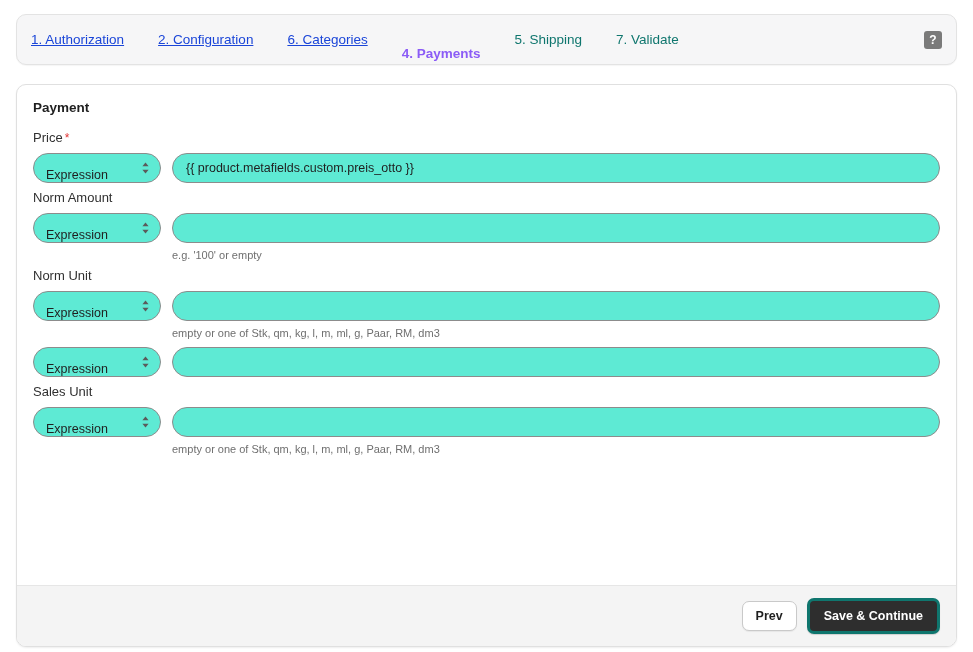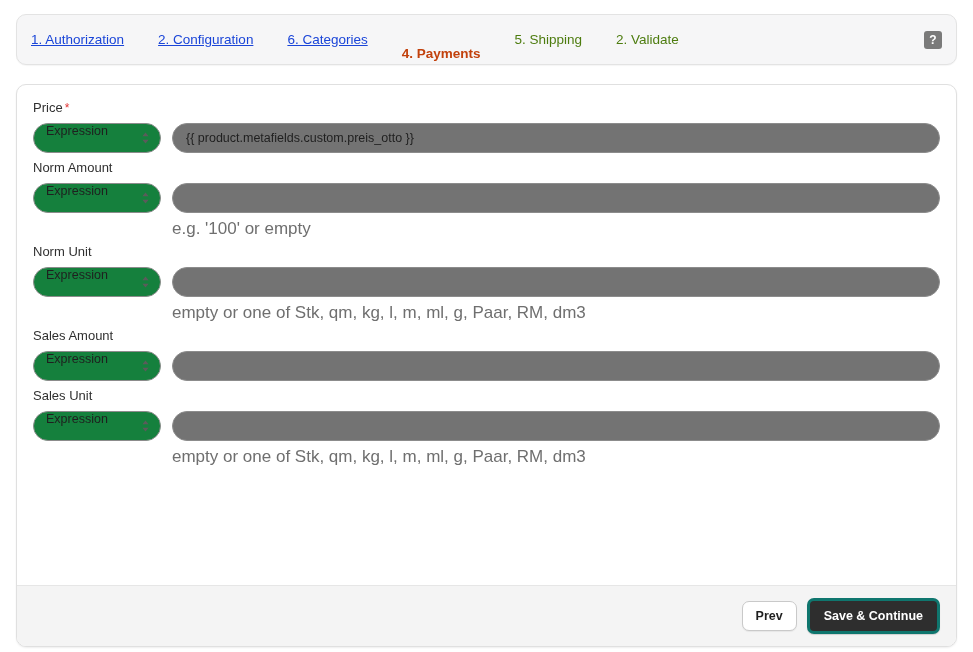--- a/index.html
+++ b/index.html
@@ -49,26 +49,26 @@
     white-space: nowrap;
     margin-right: 34px;
     text-decoration: none;
   }
   .step.link {
     color: #1a45d8;
     text-decoration: underline;
     cursor: pointer;
   }
   .step.current {
-    color: #c2410c;
+    color: #8b5cf6;
     font-weight: bold;
     margin-top: 28px;
   }
   .step.plain {
-    color: #4d7c0f;
+    color: #0f766e;
   }
   .help-btn {
     position: absolute;
     right: 14px;
     top: 50%;
     transform: translateY(-50%);
     width: 18px;
     height: 18px;
     border-radius: 3px;
     background: #7a7a7a;
@@ -127,24 +127,24 @@
     gap: 11px;
   }
 
   
   .sel {
     position: relative;
     width: 128px;
     height: 30px;
     border: 1px solid #8c8c8c;
     border-radius: 15px;
-    background: #15803d;
-    box-sizing: border-box;
-    display: flex;
-    align-items: flex-start;
+    background: #5eead4;
+    box-sizing: border-box;
+    display: flex;
+    align-items: flex-end;
     padding: 0 26px 0 12px;
     font-size: 12.5px;
     color: #1f1f1f;
     cursor: pointer;
     flex: 0 0 auto;
   }
   .sel-caret {
     position: absolute;
     right: 10px;
     top: 50%;
@@ -161,31 +161,31 @@
 
   .txt-wrap {
     flex: 1 1 auto;
     min-width: 0;
   }
   .txt {
     width: 100%;
     height: 30px;
     border: 1px solid #8c8c8c;
     border-radius: 15px;
-    background: #737373;
+    background: #5eead4;
     box-sizing: border-box;
     padding: 0 13px;
     font-size: 12.5px;
     font-family: "Liberation Sans", sans-serif;
     color: #1f1f1f;
     outline: none;
   }
   .txt::placeholder { color: #9a9a9a; }
   .hint {
-    font-size: 17px;
+    font-size: 11px;
     color: #6f6f6f;
     margin-top: 7px;
     line-height: 1;
   }
 
   
   .card-footer {
     flex: 0 0 auto;
     height: 61px;
     background: #f4f4f4;
@@ -226,27 +226,28 @@
 
 <div class="page">
 
   <div class="stepnav">
     <div class="stepnav-items">
         <a class="step link">1. Authorization</a>
         <a class="step link">2. Configuration</a>
         <a class="step link">6. Categories</a>
         <a class="step current">4. Payments</a>
         <a class="step plain">5. Shipping</a>
-        <a class="step plain">2. Validate</a>
+        <a class="step plain">7. Validate</a>
       </div>
     <div class="help-btn">?</div>
   </div>
 
   <div class="card">
     <div class="card-body">
+      <div class="section-title">Payment</div>
       <div class="fields">
           <div class="field">
             <div class="field-label"><span>Price</span><span class="req">*</span></div>
             <div class="field-row">
               <div class="sel">
                 <span>Expression</span>
                 <span class="sel-caret">
                   <svg width="9" height="14" viewBox="0 0 9 14" aria-hidden="true">
                     <path d="M4.5 1.6 L7.6 5.2 H1.4 Z" fill="#5b5b5b"></path>
                     <path d="M4.5 12.4 L1.4 8.8 H7.6 Z" fill="#5b5b5b"></path>
@@ -280,21 +281,20 @@
                   <svg width="9" height="14" viewBox="0 0 9 14" aria-hidden="true">
                     <path d="M4.5 1.6 L7.6 5.2 H1.4 Z" fill="#5b5b5b"></path>
                     <path d="M4.5 12.4 L1.4 8.8 H7.6 Z" fill="#5b5b5b"></path>
                   </svg>
                 </span>
               </div>
               <div class="txt-wrap"><input class="txt" type="text" value="" style=""><div class="hint">empty or one of Stk, qm, kg, l, m, ml, g, Paar, RM, dm3</div></div>
             </div>
           </div>
           <div class="field">
-            <div class="field-label"><span>Sales Amount</span></div>
             <div class="field-row">
               <div class="sel">
                 <span>Expression</span>
                 <span class="sel-caret">
                   <svg width="9" height="14" viewBox="0 0 9 14" aria-hidden="true">
                     <path d="M4.5 1.6 L7.6 5.2 H1.4 Z" fill="#5b5b5b"></path>
                     <path d="M4.5 12.4 L1.4 8.8 H7.6 Z" fill="#5b5b5b"></path>
                   </svg>
                 </span>
               </div>

